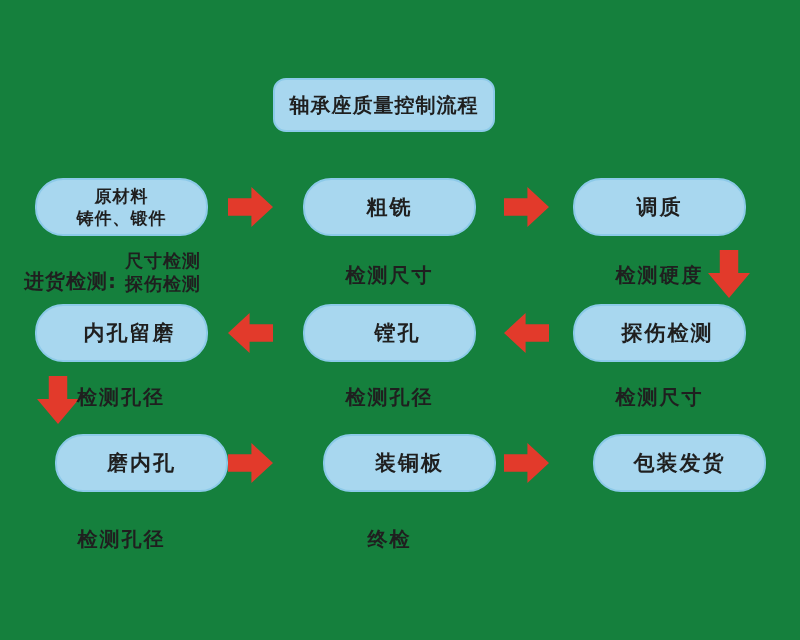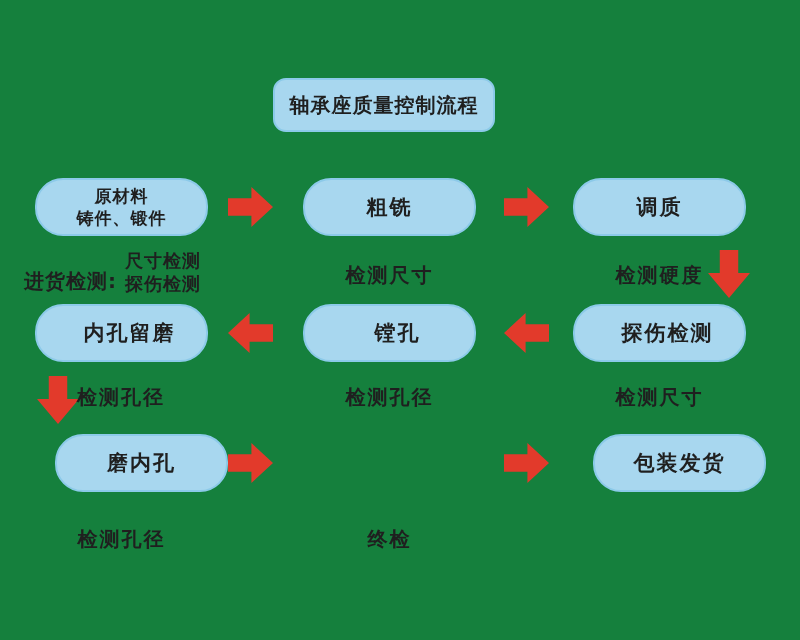--- a/index.html
+++ b/index.html
@@ -134,20 +134,21 @@
 
   <div class="arrow arrow-left gap1 ha-r2"></div>
   <div class="arrow arrow-left gap2 ha-r2"></div>
 
   <div class="arrow arrow-down" style="left:37px; top:376px;"></div>
   <div class="flow-label lab-r2" style="left:77px;">检测孔径</div>
   <div class="flow-label lab-c2 lab-r2">检测孔径</div>
   <div class="flow-label lab-c3 lab-r2">检测尺寸</div>
 
   <div class="node w173 c1 r3">磨内孔</div>
+  <div class="node w173 c2 r3">装铜板</div>
   <div class="node w173 c3 r3">包装发货</div>
 
   <div class="arrow arrow-right gap1 ha-r3"></div>
   <div class="arrow arrow-right gap2 ha-r3"></div>
 
   <div class="flow-label lab-c1 lab-r3">检测孔径</div>
   <div class="flow-label lab-c2 lab-r3">终检</div>
 
 </div>
 

